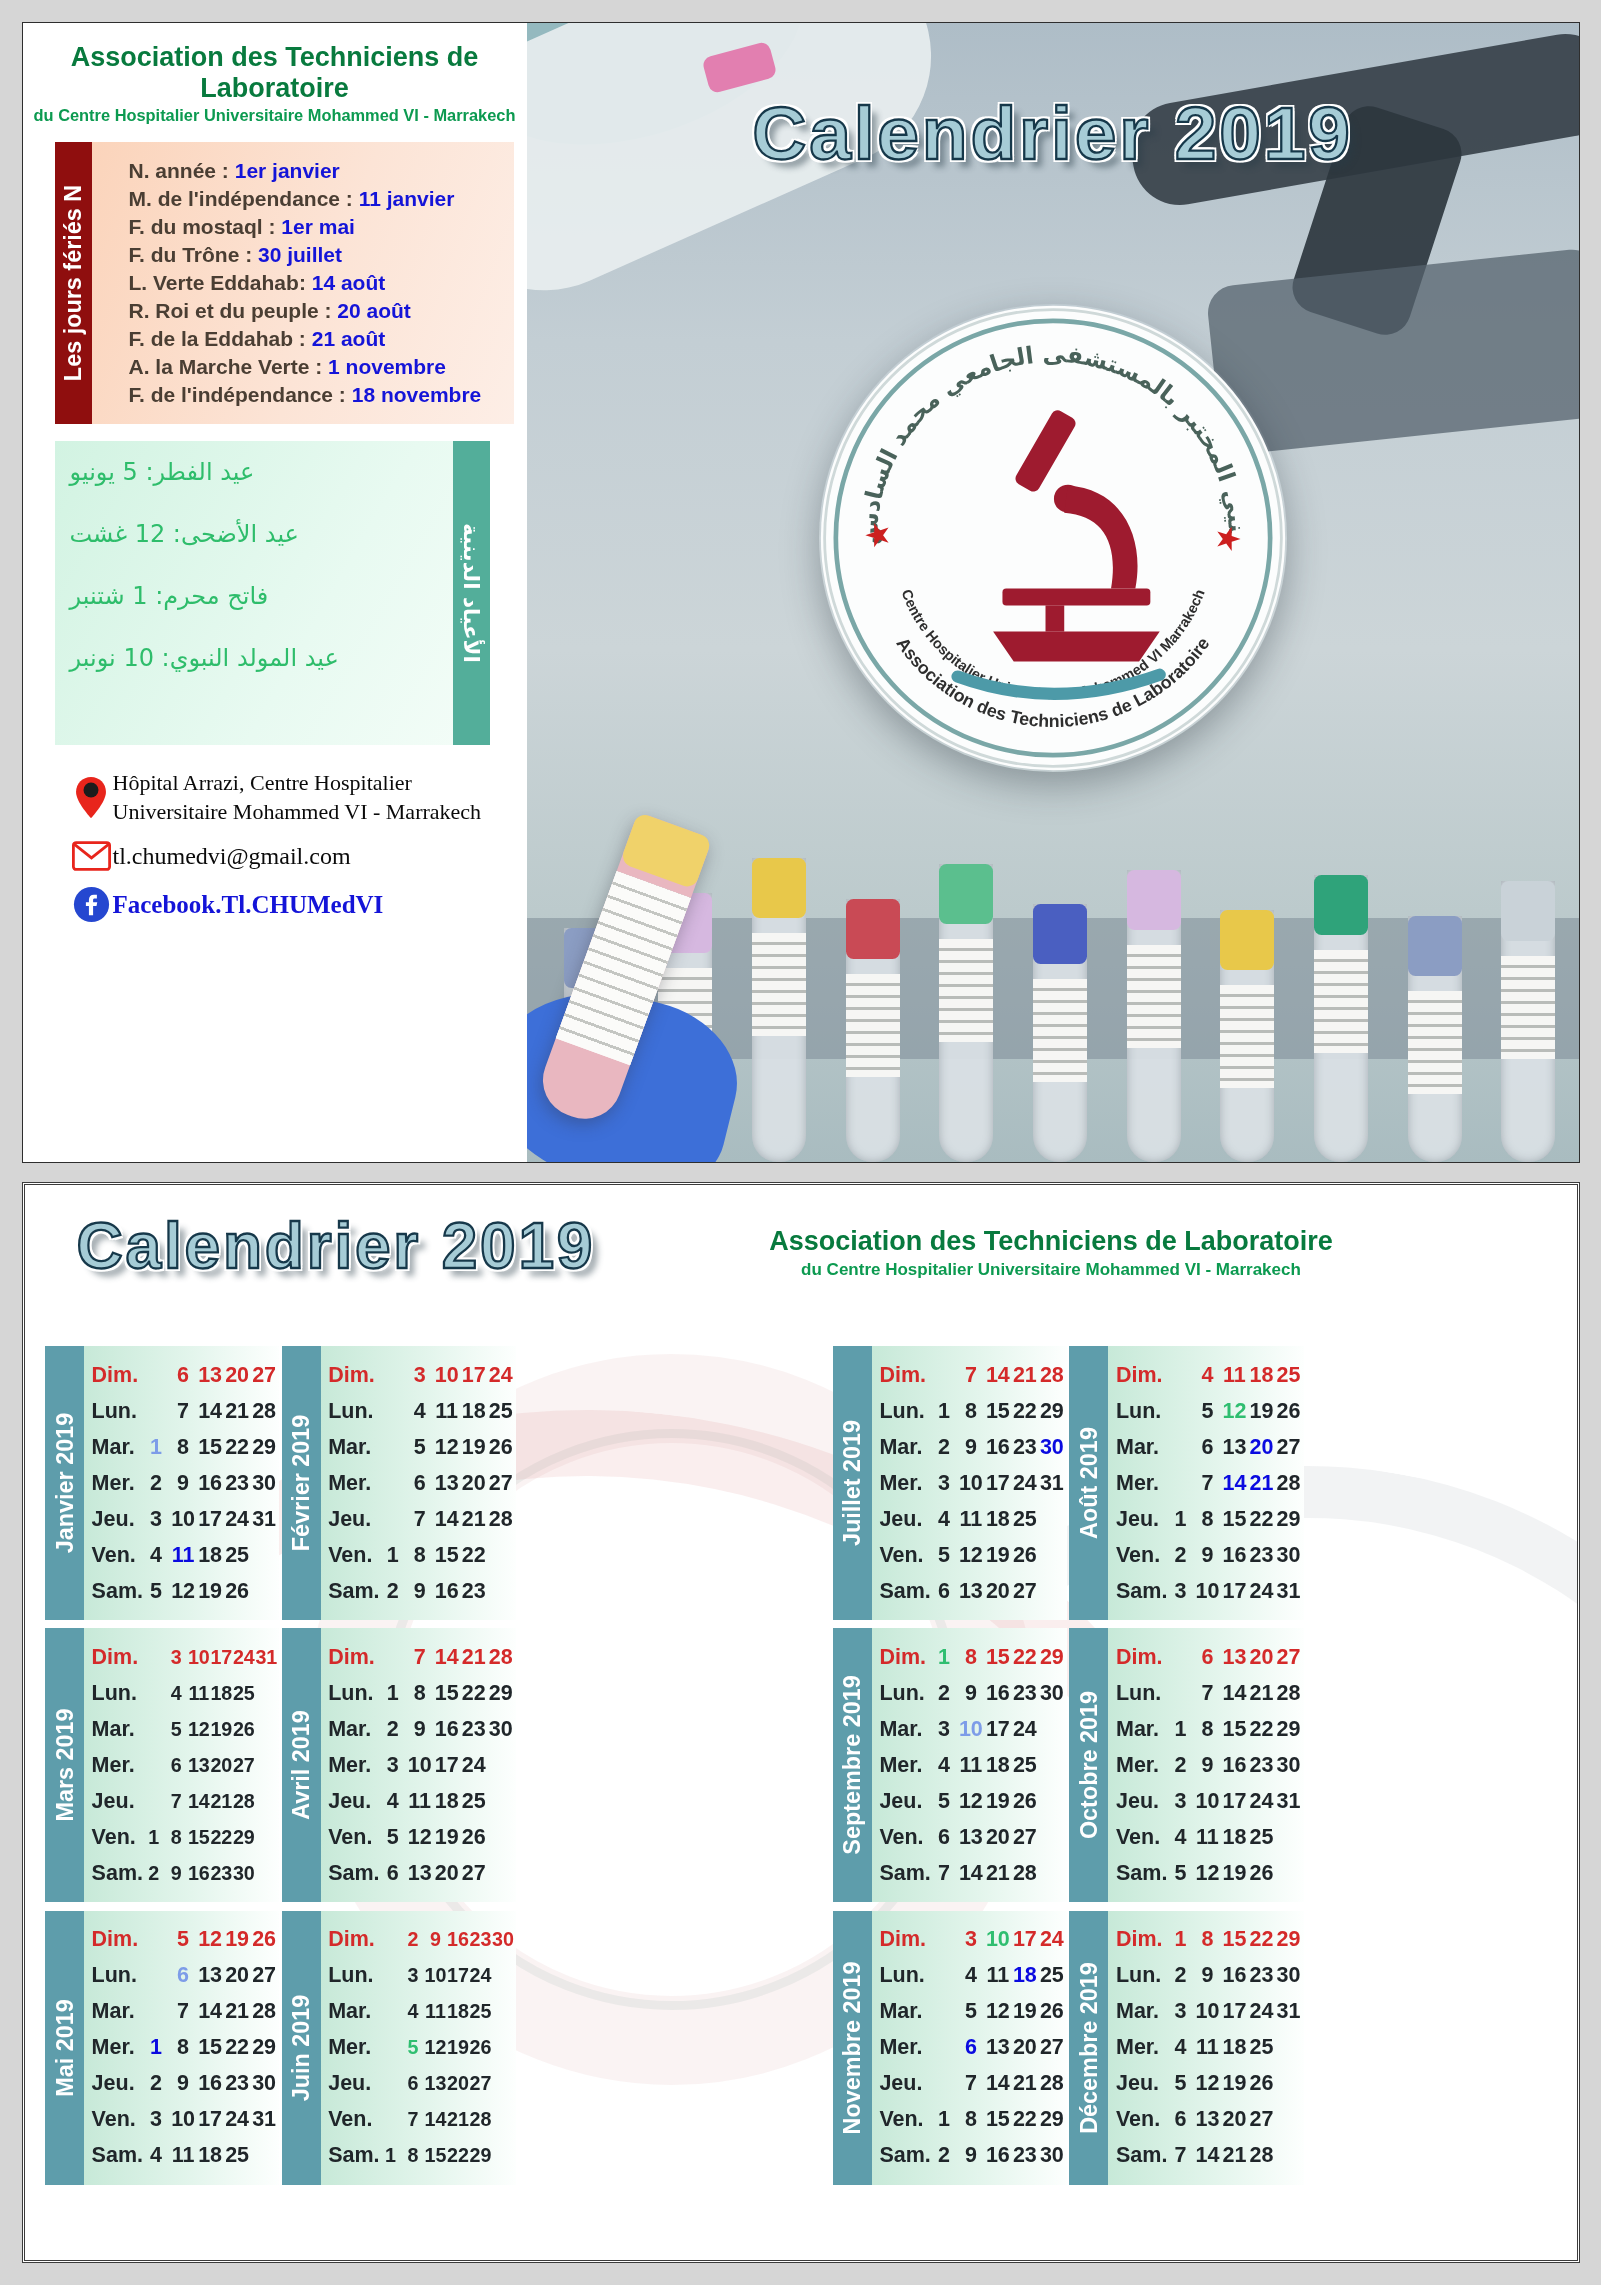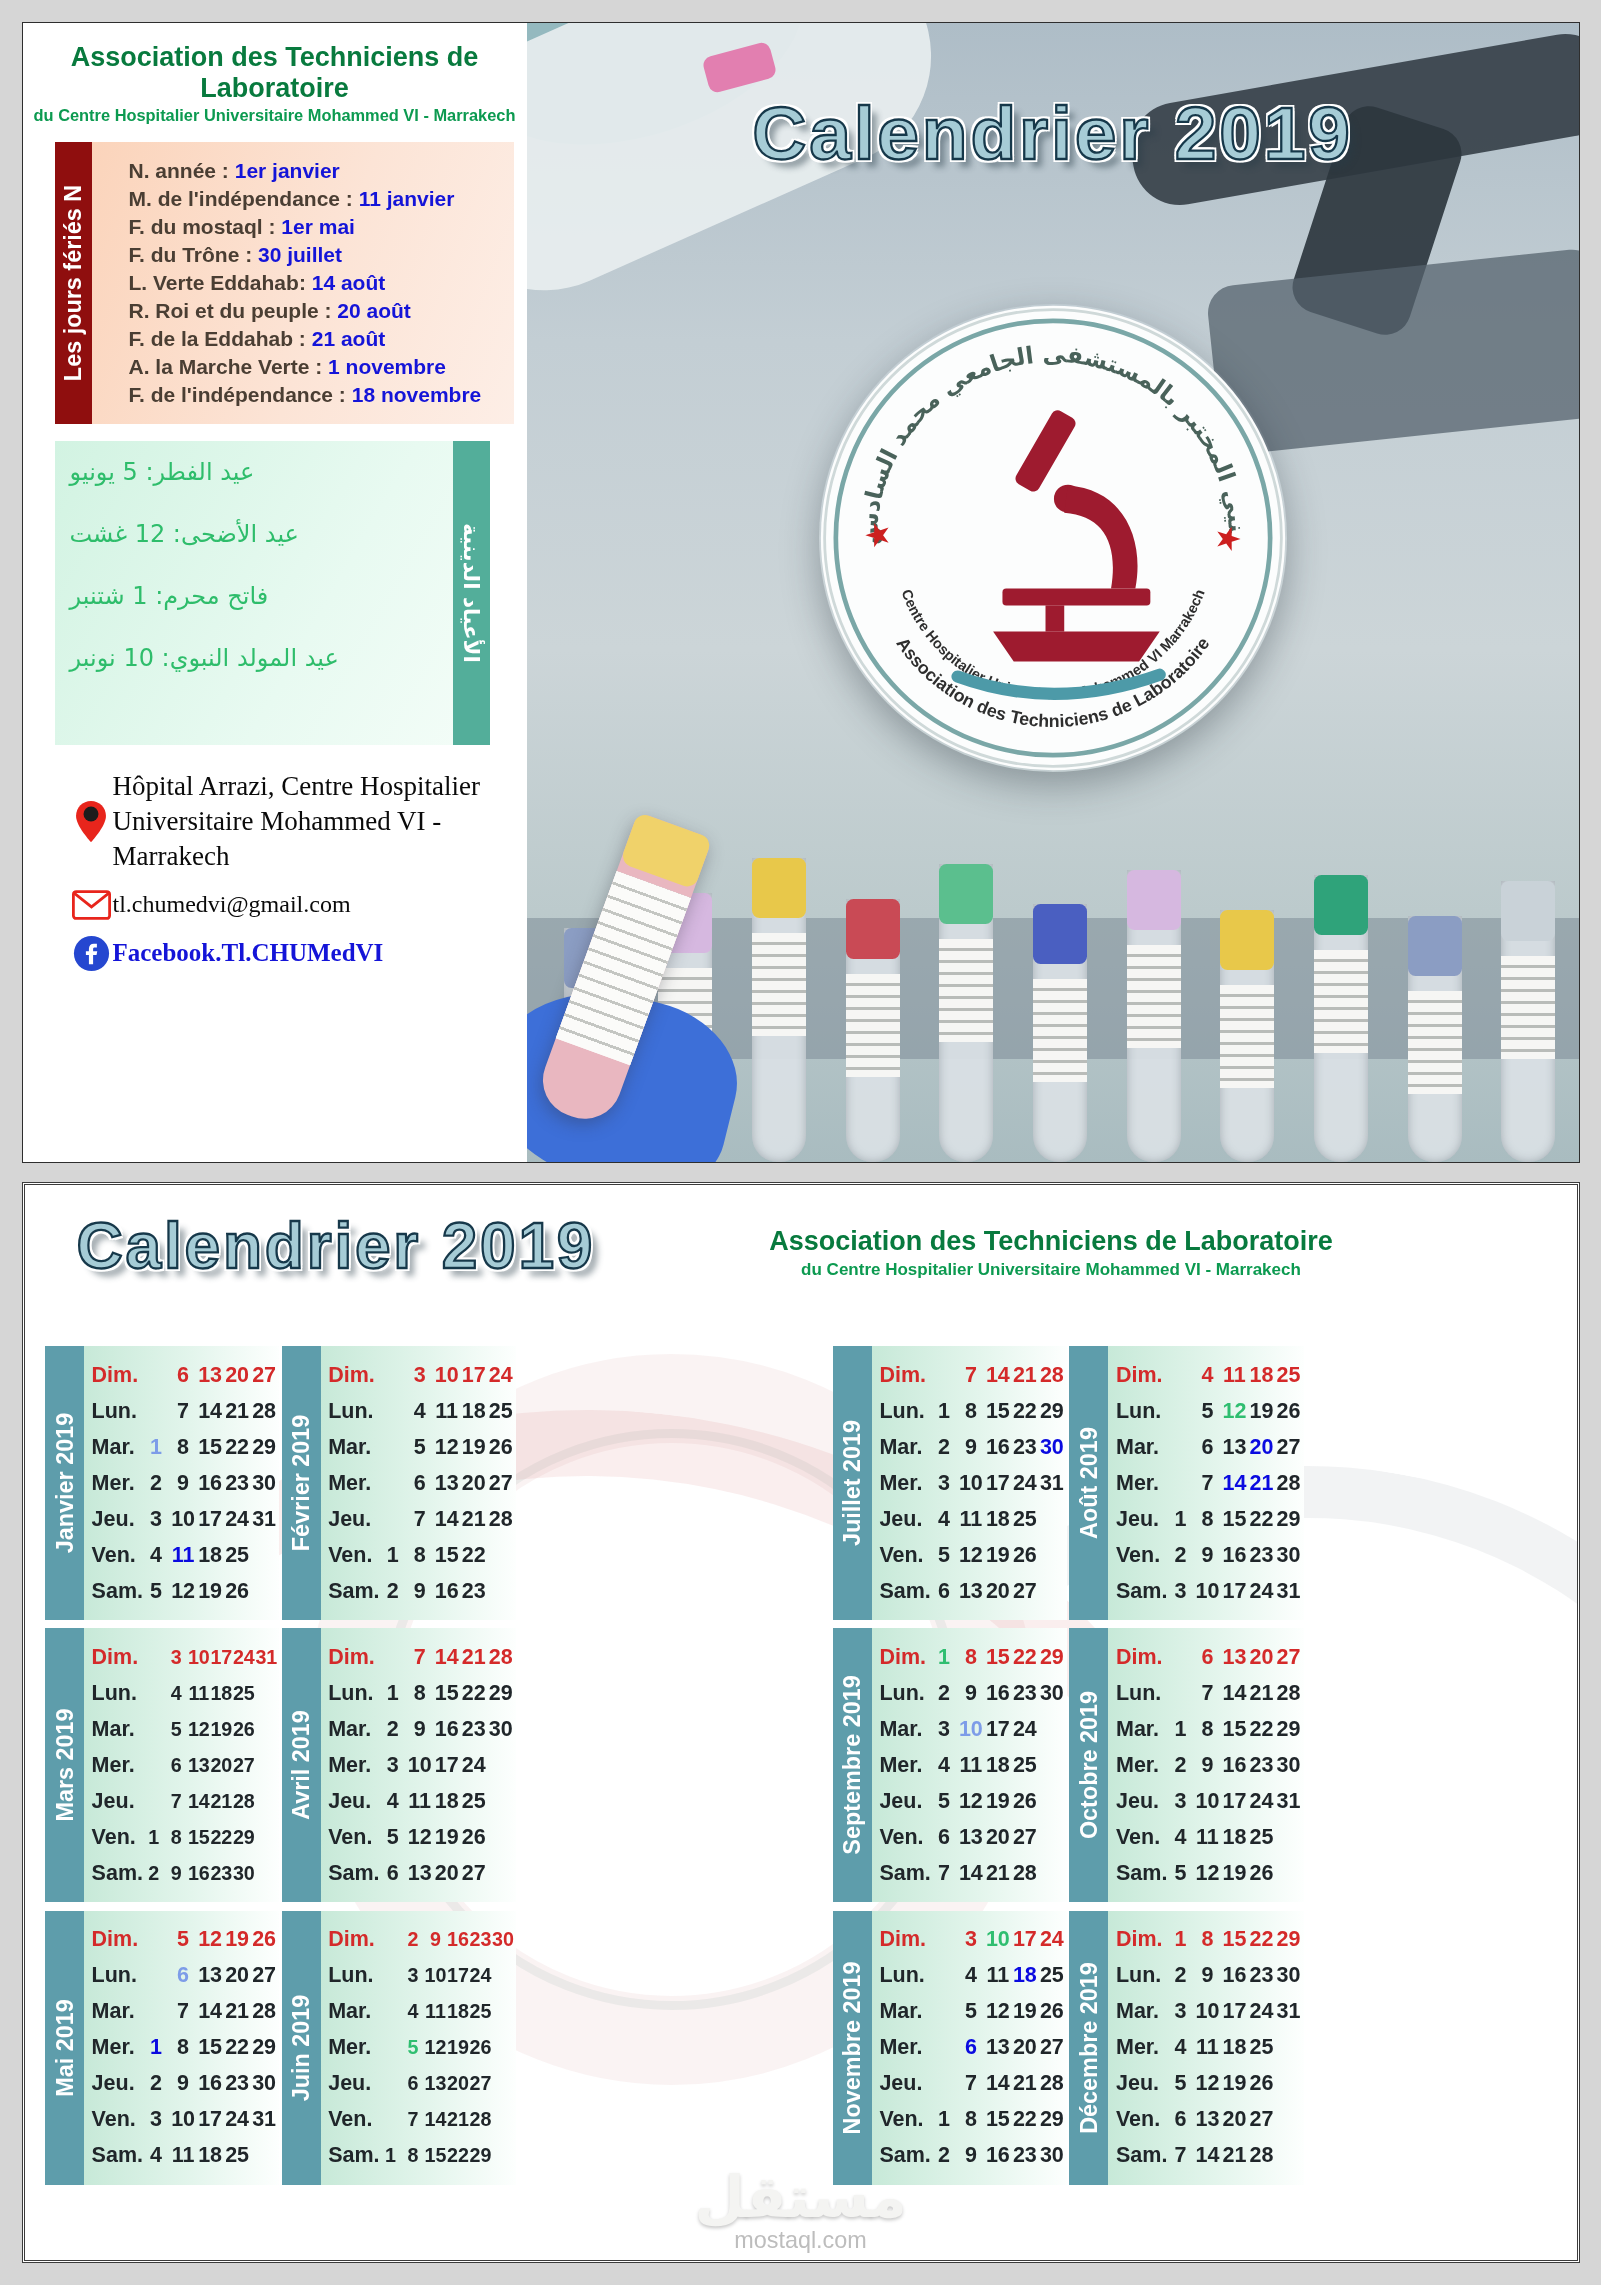--- a/index.html
+++ b/index.html
@@ -26,21 +26,21 @@
   .religious-box { position:relative; margin:17px 0 0 32px; width:435px; height:304px;
      background:linear-gradient(120deg,#d2f3e2 0%,#e8faf1 60%,#f4fdf8 100%); }
   .teal-bar { position:absolute; right:0; top:0; bottom:0; width:37px; background:#53ae9a; overflow:hidden; }
   .teal-bar span { position:absolute; left:50%; top:50%; transform:translate(-50%,-50%) rotate(90deg); white-space:nowrap; color:#fff; font-weight:bold; font-size:21.5px; font-family:"DejaVu Sans",sans-serif; }
   .religious-list { position:absolute; right:52px; left:15px; top:17px; bottom:9.4px; direction:rtl; text-align:left; }
   .religious-row { color:#2ebd6b; font-size:24px; font-family:"DejaVu Sans",sans-serif; margin:0 0 34px 0; }
 
   .contact { margin:24px 0 0 47px; }
   .contact-row { display:flex; align-items:center; margin-bottom:15px; }
   .contact-icon { width:43px; flex:0 0 43px; display:flex; justify-content:center; }
-  .addr { font-family:"Liberation Serif",serif; font-size:27px; color:#0a0a0a; line-height:1.3; }
+  .addr { font-family:"Liberation Serif",serif; font-size:22px; color:#0a0a0a; line-height:1.3; }
   .email { font-family:"Liberation Serif",serif; font-size:24px; color:#0a0a0a; }
   .fb { font-family:"Liberation Serif",serif; font-size:25px; font-weight:bold; color:#1414d8; }
 
   
   #poster { position:absolute; left:504px; top:0; right:0; bottom:0; overflow:hidden;
      background:linear-gradient(180deg,#aebdc7 0%,#c3ced4 28%,#ccd5d8 55%,#bccacc 78%,#a9bcc0 100%); }
   .ghost-shape { position:absolute; }
   .sleeve { left:-112px; top:-37px; width:525px; height:244px; background:#e9eef0; border-radius:112px; transform:rotate(-24deg); opacity:.9; }
   .cap-teal { left:-56px; top:-75px; width:337px; height:187px; background:#8fb8bd; border-radius:50%; transform:rotate(-18deg); opacity:.85; }
   .scope-arm { right:-37px; top:45px; width:487px; height:103px; background:#37414a; border-radius:47px; transform:rotate(-10deg); opacity:.92; }
@@ -1053,18 +1053,14 @@
             <span class="cell">7</span>
             <span class="cell">14</span>
             <span class="cell">21</span>
             <span class="cell">28</span>
             <span class="cell"></span>
           </div>
         </div>
       </div>
     </div>
 
-  <div id="mostaql">
-    <div class="ar">مستقل</div>
-    <div class="dom">mostaql.com</div>
-  </div>
 </div>
 
 
 </body></html>

